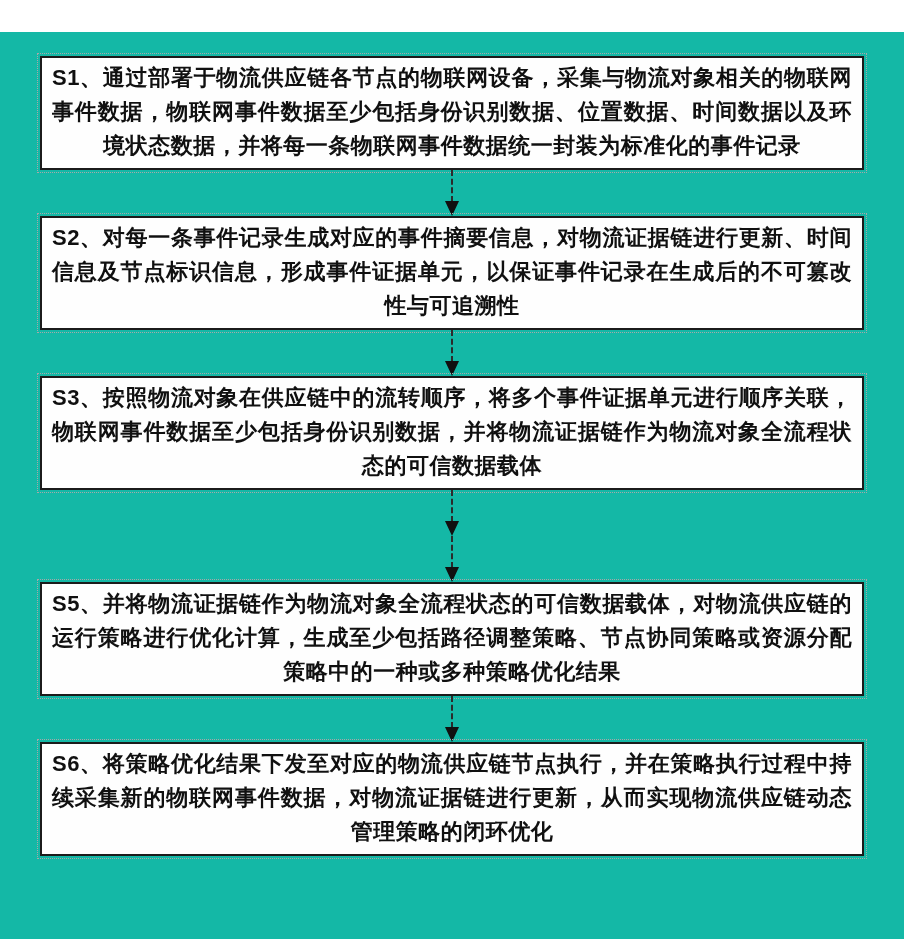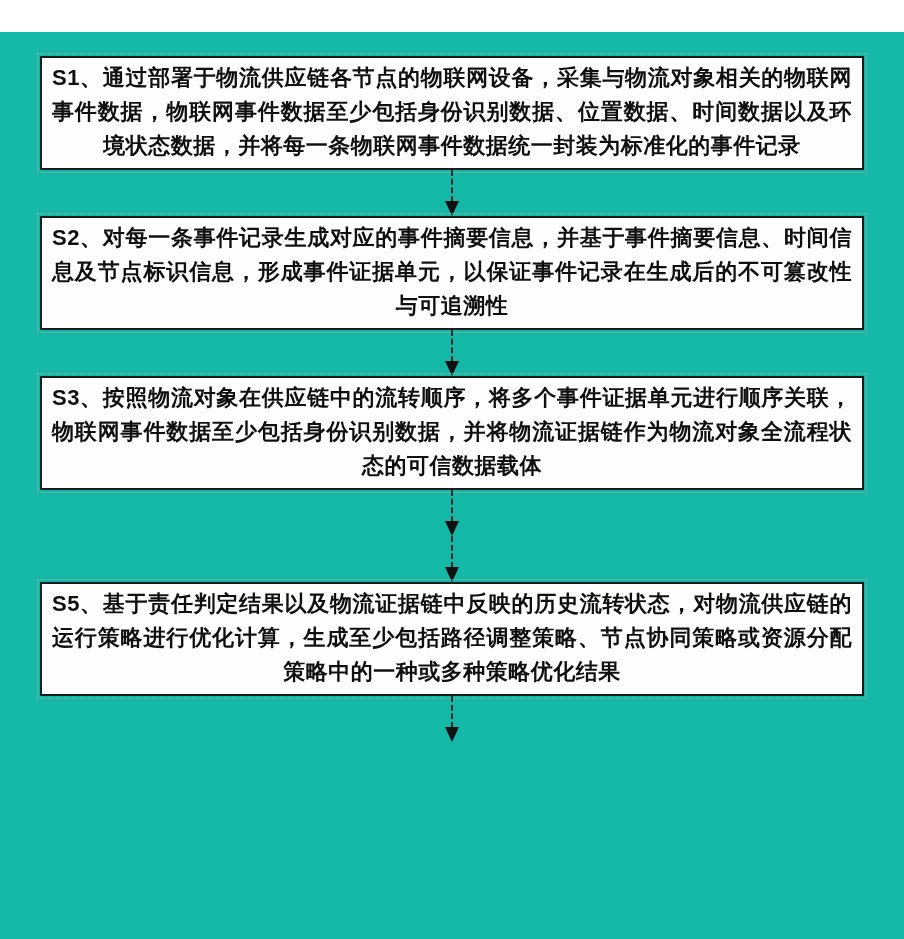--- a/index.html
+++ b/index.html
@@ -67,21 +67,21 @@
     <div class="step-box">
       <p class="step-text">S1、通过部署于物流供应链各节点的物联网设备，采集与物流对象相关的物联网事件数据，物联网事件数据至少包括身份识别数据、位置数据、时间数据以及环境状态数据，并将每一条物联网事件数据统一封装为标准化的事件记录</p>
     </div>
 
     <div class="arrow">
       <div class="arrow-line"></div>
       <div class="arrow-head"></div>
     </div>
 
     <div class="step-box">
-      <p class="step-text">S2、对每一条事件记录生成对应的事件摘要信息，并基于事件摘要信息、时间信息及节点标识信息，形成事件证据单元，以保证事件记录在生成后的不可篡改性与可追溯性</p>
+      <p class="step-text">S2、对每一条事件记录生成对应的事件摘要信息，对物流证据链进行更新、时间信息及节点标识信息，形成事件证据单元，以保证事件记录在生成后的不可篡改性与可追溯性</p>
     </div>
 
     <div class="arrow">
       <div class="arrow-line"></div>
       <div class="arrow-head"></div>
     </div>
 
     <div class="step-box">
       <p class="step-text">S3、按照物流对象在供应链中的流转顺序，将多个事件证据单元进行顺序关联，物联网事件数据至少包括身份识别数据，并将物流证据链作为物流对象全流程状态的可信数据载体</p>
     </div>
@@ -91,23 +91,26 @@
       <div class="arrow-head"></div>
     </div>
 
 
     <div class="arrow">
       <div class="arrow-line"></div>
       <div class="arrow-head"></div>
     </div>
 
     <div class="step-box">
-      <p class="step-text">S5、基于责任判定结果以及物流证据链中反映的历史流转状态，对物流供应链的运行策略进行优化计算，生成至少包括路径调整策略、节点协同策略或资源分配策略中的一种或多种策略优化结果</p>
+      <p class="step-text">S5、并将物流证据链作为物流对象全流程状态的可信数据载体，对物流供应链的运行策略进行优化计算，生成至少包括路径调整策略、节点协同策略或资源分配策略中的一种或多种策略优化结果</p>
     </div>
 
     <div class="arrow">
       <div class="arrow-line"></div>
       <div class="arrow-head"></div>
     </div>
 
+    <div class="step-box">
+      <p class="step-text">S6、将策略优化结果下发至对应的物流供应链节点执行，并在策略执行过程中持续采集新的物联网事件数据，对物流证据链进行更新，从而实现物流供应链动态管理策略的闭环优化</p>
+    </div>
 
   </div>
 </div>
 
 </body></html>

